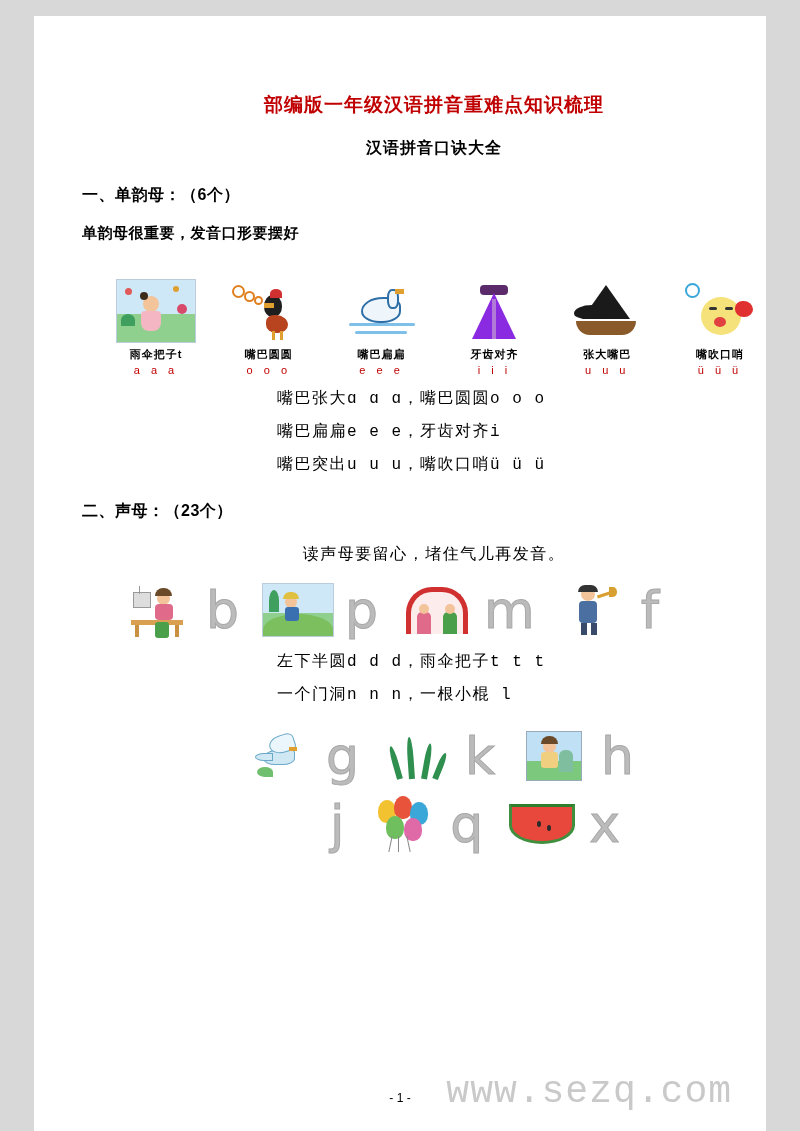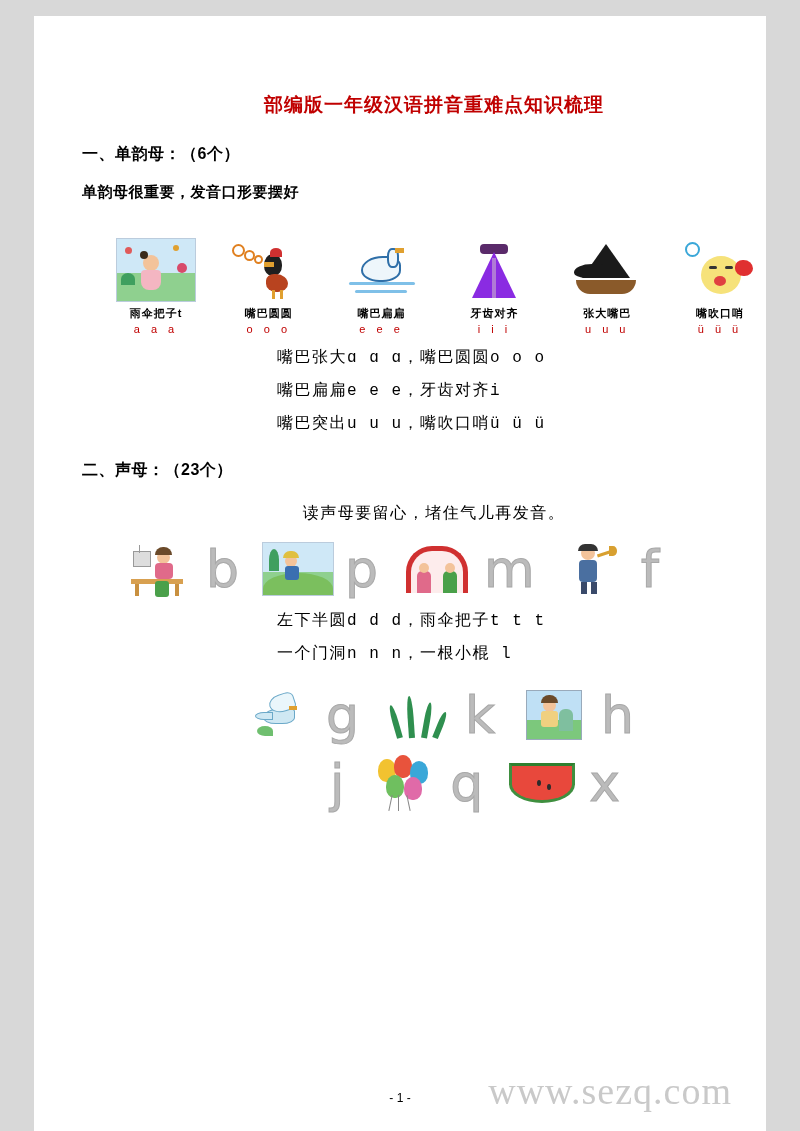--- a/index.html
+++ b/index.html
@@ -151,21 +151,21 @@
     font-size: 12px;
     color: #000;
   }
   .watermark {
     position: absolute;
     right: 34px;
     bottom: 34px;
     font-size: 38px;
     color: #c9c9c9;
     letter-spacing: 1px;
-    font-family: Liberation Serif, serif;
+    font-family: Liberation Mono, monospace;
   }
   
   .ill {
     position: relative;
     width: 78px;
     height: 62px;
     overflow: hidden;
   }
   .ill.grass { background: linear-gradient(#cfe8f7 55%, #8fd08f 55%); border:1px solid #bcd; }
   .ill.water { background: #ffffff; }
@@ -229,20 +229,21 @@
     border-top-right-radius: 40px 18px;
   }
 </style>
 </head>
 <body>
 
 <div class="page">
   <div class="inner">
 
     <div class="doc-title">部编版一年级汉语拼音重难点知识梳理</div>
+    <div class="doc-subtitle">汉语拼音口诀大全</div>
 
     <div class="h-section">一、单韵母：（6个）</div>
     <div class="h-sub">单韵母很重要，发音口形要摆好</div>
 
     <div class="vowel-row">
 
       <div class="vowel-cell">
         <div class="pic">
           <div class="ill grass">
             <div class="blob" style="width:16px;height:16px;background:#f3c39a;left:26px;top:16px;"></div>

